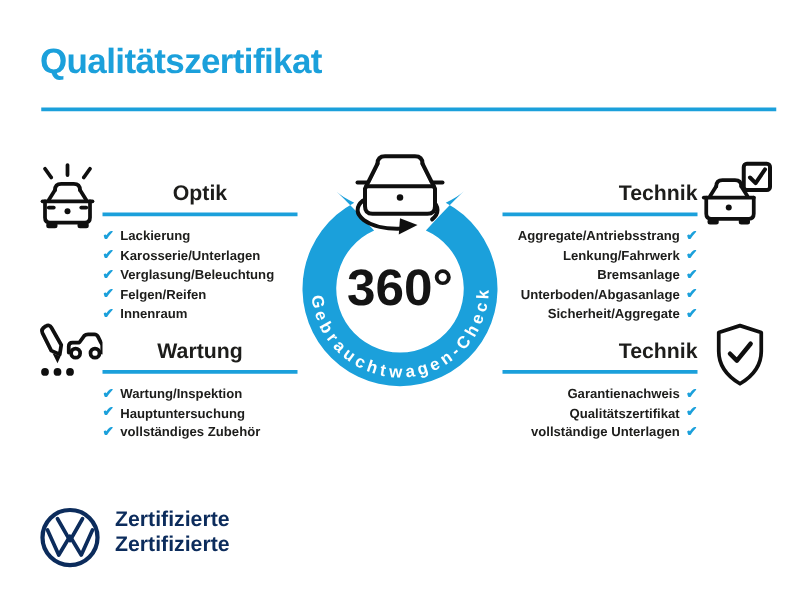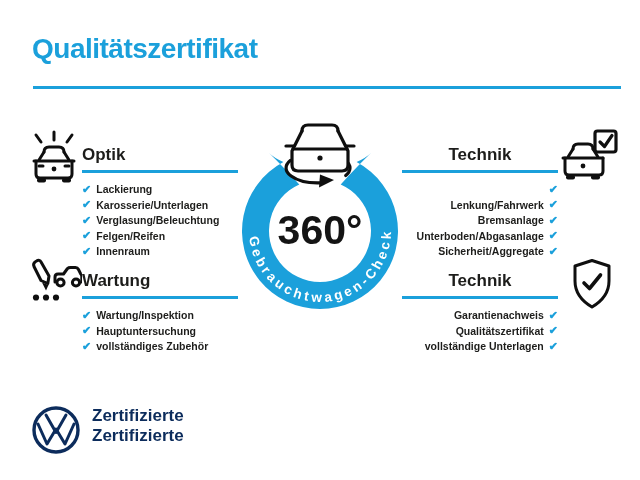--- a/index.html
+++ b/index.html
@@ -11,22 +11,22 @@
   .abs{position:absolute;}
 
   .page-title{
     left:32px;top:33px;
     font-size:28px;font-weight:bold;letter-spacing:-0.5px;
     color:#1BA0DB;white-space:nowrap;
   }
   .top-rule{left:33px;top:86px;width:588px;height:3px;background:#1BA0DB;}
 
   .section{width:156px;}
-  .section.left{left:82px;text-align:left;}
-  .section.right{left:402px;text-align:center;}
+  .section.left{left:82px;text-align:center;}
+  .section.right{left:402px;text-align:right;}
   .section.row-top{top:145px;}
   .section.row-bottom{top:271px;}
   .section h2{
     margin:0;font-size:17px;font-weight:bold;color:#1D1D1B;line-height:20px;
   }
   .section .rule{height:2.5px;background:#1BA0DB;margin-top:5px;}
   .section ul{list-style:none;margin:9px 0 0 0;padding:0;}
   .section li{
     height:15.5px;display:flex;align-items:center;gap:5px;
     font-size:10.5px;font-weight:bold;color:#1D1D1B;white-space:nowrap;
@@ -181,20 +181,21 @@
   <g fill="none" stroke="#0F0F0F" stroke-width="3.2" stroke-linecap="round" stroke-linejoin="round">
     <rect x="35" y="3" width="21" height="21" rx="2.5" fill="#ffffff"></rect>
     <path d="M 40 14 L 44.5 18.5 L 52 7.5"></path>
   </g>
 </svg>
 <div class="abs section right row-top">
   <h2>Technik</h2>
   <div class="rule"></div>
   <ul>
     <li>
+        <span>Aggregate/Antriebsstrang</span>
         <span class="check">✔</span>
       </li>
     <li>
         <span>Lenkung/Fahrwerk</span>
         <span class="check">✔</span>
       </li>
     <li>
         <span>Bremsanlage</span>
         <span class="check">✔</span>
       </li>

